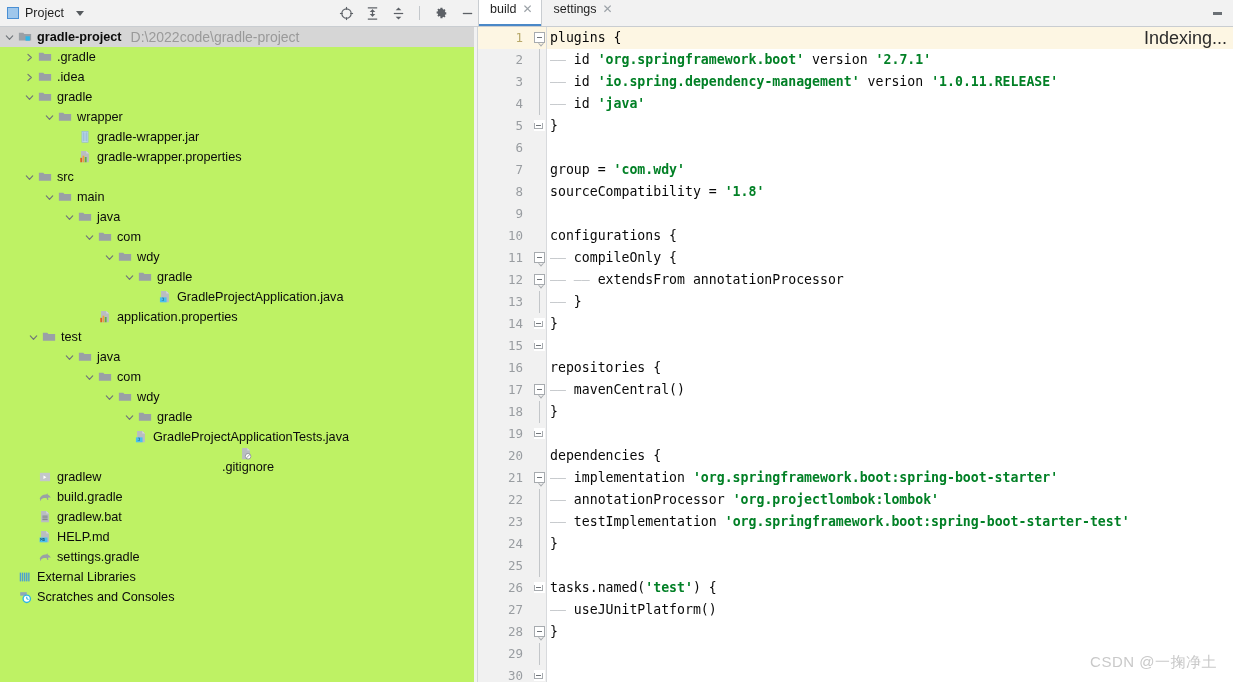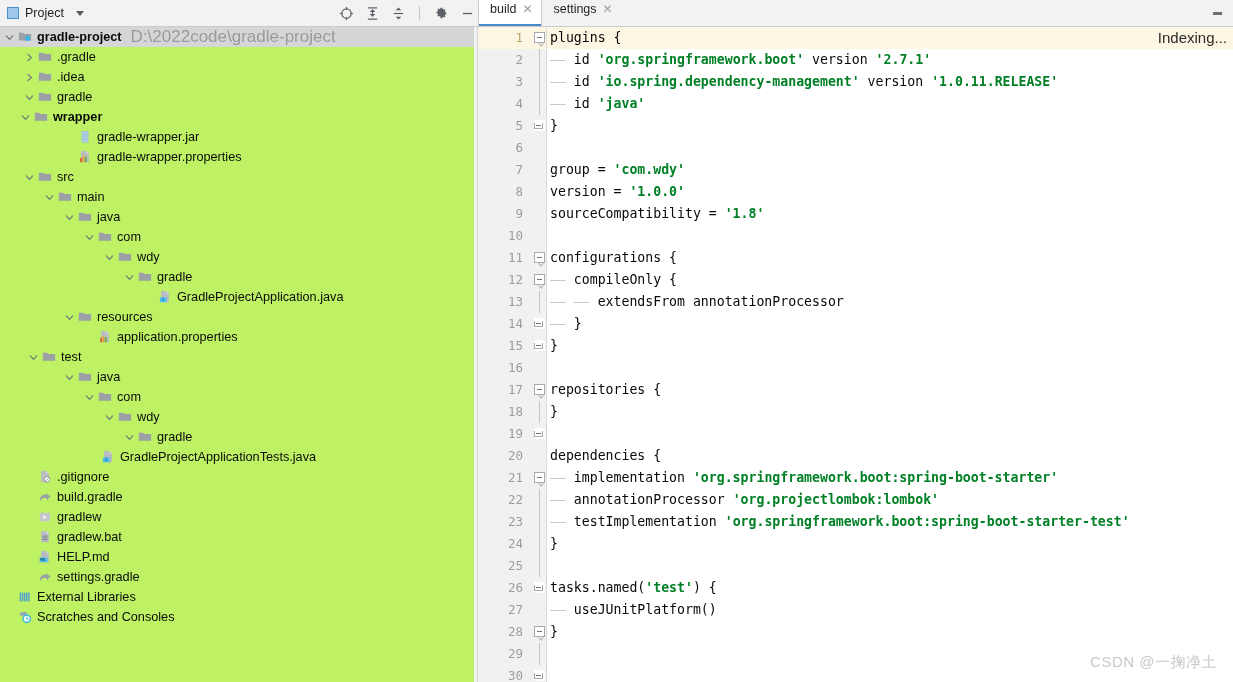--- a/index.html
+++ b/index.html
@@ -155,21 +155,21 @@
     padding-left: 2px;
   }
   .row.root {
     background: #d6d6d6;
   }
   .row .name { line-height: 1; }
   .row.root .name { font-weight: bold; }
   .row .path {
     color: #9a9a9a;
     margin-left: 9px;
-    font-size: 17px;
+    font-size: 14px;
   }
   .arrow {
     width: 15px; min-width: 15px;
     display: flex; align-items: center; justify-content: center;
     color: #6f7479;
   }
   .arrow svg { display: block; }
   .ico {
     width: 17px; min-width: 17px;
     height: 16px;
@@ -293,21 +293,21 @@
   }
 
   
   .indexing {
     position: absolute;
     right: 0; top: 0;
     height: 22px;
     line-height: 22px;
     padding: 0 6px 0 10px;
     font-family: "Liberation Sans", sans-serif;
-    font-size: 15px;
+    font-size: 18px;
     color: #2b2b2b;
     background: #fdf6e3;
   }
 
   
   .watermark {
     position: absolute;
     right: 16px;
     bottom: 10px;
     font-size: 15px;
@@ -446,21 +446,21 @@
               <path d="M2.5 4.3 L6 8 L9.5 4.3" fill="none" stroke="#6f7479" stroke-width="1.25" stroke-linecap="round" stroke-linejoin="round"></path>
             </svg>
           </span>
           <span class="ico">
             <svg width="16" height="14" viewBox="0 0 16 16">
               <path fill="#9aa0a6" d="M1 3.2h5l1.3 1.5H15v7.6H1z"></path>
             </svg>
           </span>
           <span class="name">gradle</span>
         </div>
-        <div class="row" style="padding-left: 18px; font-weight: bold;">
+        <div class="row" style="padding-left: 42px;">
           <span class="arrow">
             <svg width="11" height="11" viewBox="0 0 12 12">
               <path d="M2.5 4.3 L6 8 L9.5 4.3" fill="none" stroke="#6f7479" stroke-width="1.25" stroke-linecap="round" stroke-linejoin="round"></path>
             </svg>
           </span>
           <span class="ico">
             <svg width="16" height="14" viewBox="0 0 16 16">
               <path fill="#9aa0a6" d="M1 3.2h5l1.3 1.5H15v7.6H1z"></path>
             </svg>
           </span>
@@ -576,33 +576,20 @@
           <span class="ico">
             <svg width="16" height="14" viewBox="0 0 16 16">
               <path fill="#b9bdc1" d="M3.5 1h6l3 3v10h-9z"></path>
               <path fill="#d7dadd" d="M9.5 1l3 3h-3z"></path>
               <rect x="2.2" y="8.4" width="7.6" height="5.6" fill="#49c0ef"></rect>
               <text x="4.1" y="13" font-size="5" fill="#1a3d50" font-family="monospace">J</text>
             </svg>
           </span>
           <span class="name">GradleProjectApplication.java</span>
         </div>
-        <div class="row" style="padding-left: 62px;">
-          <span class="arrow">
-            <svg width="11" height="11" viewBox="0 0 12 12">
-              <path d="M2.5 4.3 L6 8 L9.5 4.3" fill="none" stroke="#6f7479" stroke-width="1.25" stroke-linecap="round" stroke-linejoin="round"></path>
-            </svg>
-          </span>
-          <span class="ico">
-            <svg width="16" height="14" viewBox="0 0 16 16">
-              <path fill="#9aa0a6" d="M1 3.2h5l1.3 1.5H15v7.6H1z"></path>
-            </svg>
-          </span>
-          <span class="name">resources</span>
-        </div>
         <div class="row" style="padding-left: 82px;">
           <span class="arrow"></span>
           <span class="ico">
             <svg width="16" height="14" viewBox="0 0 16 16">
               <path fill="#b9bdc1" d="M3.5 1h6l3 3v10h-9z"></path>
               <path fill="#d7dadd" d="M9.5 1l3 3h-3z"></path>
               <rect x="2.6" y="9" width="2" height="5" fill="#d95d2a"></rect>
               <rect x="5.2" y="6.5" width="2" height="7.5" fill="#f0a52e"></rect>
               <rect x="7.8" y="8" width="2" height="6" fill="#5fae43"></rect>
             </svg>
@@ -667,62 +654,62 @@
               <path d="M2.5 4.3 L6 8 L9.5 4.3" fill="none" stroke="#6f7479" stroke-width="1.25" stroke-linecap="round" stroke-linejoin="round"></path>
             </svg>
           </span>
           <span class="ico">
             <svg width="16" height="14" viewBox="0 0 16 16">
               <path fill="#9aa0a6" d="M1 3.2h5l1.3 1.5H15v7.6H1z"></path>
             </svg>
           </span>
           <span class="name">gradle</span>
         </div>
-        <div class="row" style="padding-left: 85px;">
+        <div class="row" style="padding-left: 118px;">
           <span class="arrow"></span>
           <span class="ico">
             <svg width="16" height="14" viewBox="0 0 16 16">
               <path fill="#b9bdc1" d="M3.5 1h6l3 3v10h-9z"></path>
               <path fill="#d7dadd" d="M9.5 1l3 3h-3z"></path>
               <rect x="2.2" y="8.4" width="7.6" height="5.6" fill="#49c0ef"></rect>
               <text x="4.1" y="13" font-size="5" fill="#1a3d50" font-family="monospace">J</text>
             </svg>
           </span>
           <span class="name">GradleProjectApplicationTests.java</span>
         </div>
-        <div class="row" style="padding-left: 22px;">
+        <div class="row" style="padding-left: 22px; flex-direction: column;">
           <span class="arrow"></span>
           <span class="ico">
             <svg width="16" height="14" viewBox="0 0 16 16">
               <path fill="#b9bdc1" d="M3.5 1h6l3 3v10h-9z"></path>
               <path fill="#d7dadd" d="M9.5 1l3 3h-3z"></path>
               <circle cx="10.4" cy="10.6" r="3.2" fill="#ffffff" stroke="#8a8f94" stroke-width="1"></circle>
               <line x1="8.3" y1="12.7" x2="12.5" y2="8.5" stroke="#8a8f94" stroke-width="1"></line>
             </svg>
           </span>
           <span class="name">.gitignore</span>
         </div>
         <div class="row" style="padding-left: 22px;">
           <span class="arrow"></span>
           <span class="ico">
             <svg width="16" height="14" viewBox="0 0 16 16">
-              <path fill="#9aa0a6" d="M2 9.4c1.4-3 4.6-4.8 7.4-4.3l1.4-1.3.4 1.7c1.7.7 3 2 3.5 3.6-1.1-.6-2.3-.6-3.3-.1.4.7.5 1.6.3 2.4l-1.2-.1c.1-.7-.1-1.4-.5-1.9-2-.7-4.6-.2-6.3 1.3l-.5 1.5H2.6z"></path>
-            </svg>
-          </span>
-          <span class="name">build.gradle</span>
-        </div>
-        <div class="row" style="padding-left: 22px;">
-          <span class="arrow"></span>
-          <span class="ico">
-            <svg width="16" height="14" viewBox="0 0 16 16">
               <rect x="2.2" y="3.2" width="11.6" height="9.6" fill="#c3c7cb"></rect>
               <path fill="#ffffff" d="M6.2 6.2l3.4 2-3.4 2z"></path>
             </svg>
           </span>
           <span class="name">gradlew</span>
+        </div>
+        <div class="row" style="padding-left: 22px;">
+          <span class="arrow"></span>
+          <span class="ico">
+            <svg width="16" height="14" viewBox="0 0 16 16">
+              <path fill="#9aa0a6" d="M2 9.4c1.4-3 4.6-4.8 7.4-4.3l1.4-1.3.4 1.7c1.7.7 3 2 3.5 3.6-1.1-.6-2.3-.6-3.3-.1.4.7.5 1.6.3 2.4l-1.2-.1c.1-.7-.1-1.4-.5-1.9-2-.7-4.6-.2-6.3 1.3l-.5 1.5H2.6z"></path>
+            </svg>
+          </span>
+          <span class="name">build.gradle</span>
         </div>
         <div class="row" style="padding-left: 22px;">
           <span class="arrow"></span>
           <span class="ico">
             <svg width="16" height="14" viewBox="0 0 16 16">
               <path fill="#b9bdc1" d="M3.5 1h6l3 3v10h-9z"></path>
               <path fill="#d7dadd" d="M9.5 1l3 3h-3z"></path>
               <g stroke="#6f7479" stroke-width="0.9">
                 <line x1="5" y1="7" x2="11" y2="7"></line>
                 <line x1="5" y1="9" x2="11" y2="9"></line>
@@ -894,30 +881,30 @@
             </div>
           </div>
         <div class="lines" id="lines">
             <div class="ln cur"><span>plugins {</span></div>
             <div class="ln"><span class="dash">—— </span><span>id </span><span class="str">'org.springframework.boot'</span><span> version </span><span class="str">'2.7.1'</span></div>
             <div class="ln"><span class="dash">—— </span><span>id </span><span class="str">'io.spring.dependency-management'</span><span> version </span><span class="str">'1.0.11.RELEASE'</span></div>
             <div class="ln"><span class="dash">—— </span><span>id </span><span class="str">'java'</span></div>
             <div class="ln"><span>}</span></div>
             <div class="ln">&nbsp;</div>
             <div class="ln"><span>group = </span><span class="str">'com.wdy'</span></div>
-            <div class="ln"><span>version = </span><span class="str">'1.0.0'</span></div>
             <div class="ln"><span>sourceCompatibility = </span><span class="str">'1.8'</span></div>
             <div class="ln">&nbsp;</div>
             <div class="ln"><span>configurations {</span></div>
             <div class="ln"><span class="dash">—— </span><span>compileOnly {</span></div>
             <div class="ln"><span class="dash">—— —— </span><span>extendsFrom annotationProcessor</span></div>
             <div class="ln"><span class="dash">—— </span><span>}</span></div>
             <div class="ln"><span>}</span></div>
             <div class="ln">&nbsp;</div>
             <div class="ln"><span>repositories {</span></div>
+            <div class="ln"><span class="dash">—— </span><span>mavenCentral()</span></div>
             <div class="ln"><span>}</span></div>
             <div class="ln">&nbsp;</div>
             <div class="ln"><span>dependencies {</span></div>
             <div class="ln"><span class="dash">—— </span><span>implementation </span><span class="str">'org.springframework.boot:spring-boot-starter'</span></div>
             <div class="ln"><span class="dash">—— </span><span>annotationProcessor </span><span class="str">'org.projectlombok:lombok'</span></div>
             <div class="ln"><span class="dash">—— </span><span>testImplementation </span><span class="str">'org.springframework.boot:spring-boot-starter-test'</span></div>
             <div class="ln"><span>}</span></div>
             <div class="ln">&nbsp;</div>
             <div class="ln"><span>tasks.named(</span><span class="str">'test'</span><span>) {</span></div>
             <div class="ln"><span class="dash">—— </span><span>useJUnitPlatform()</span></div>

